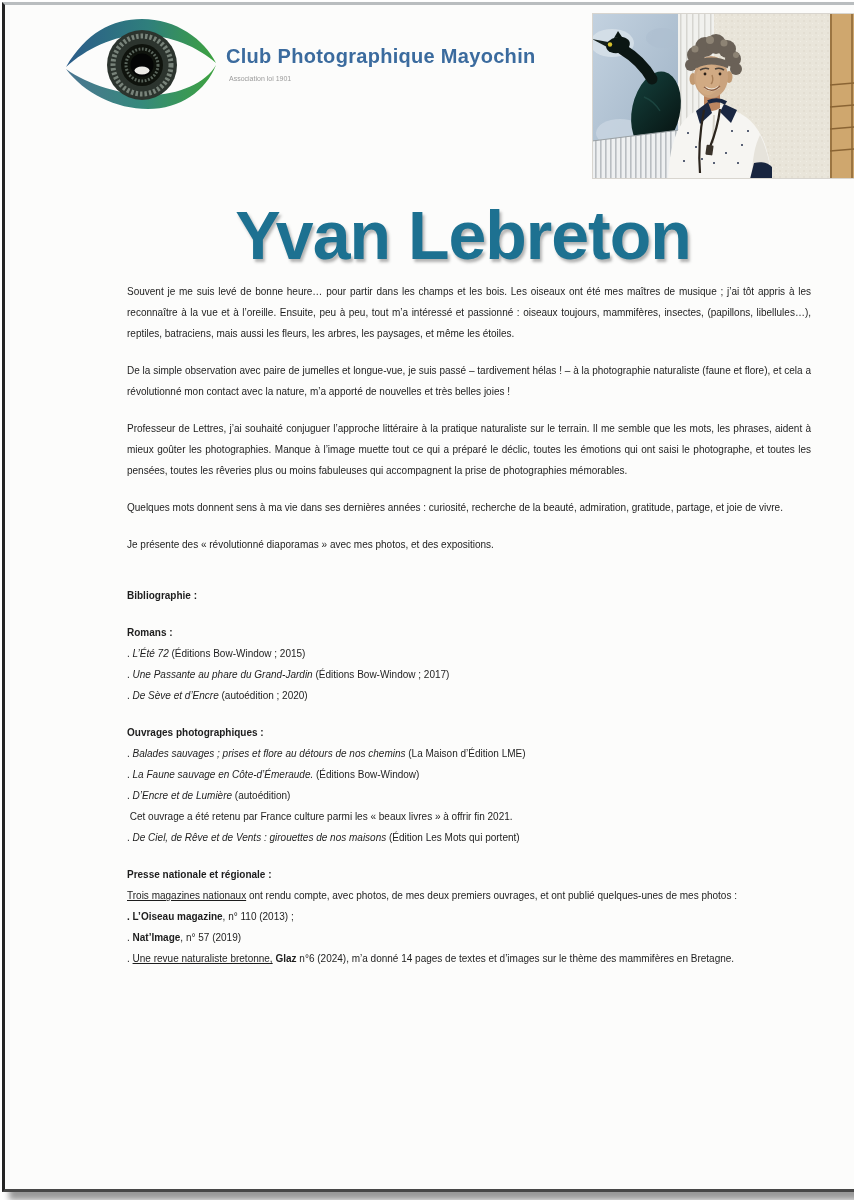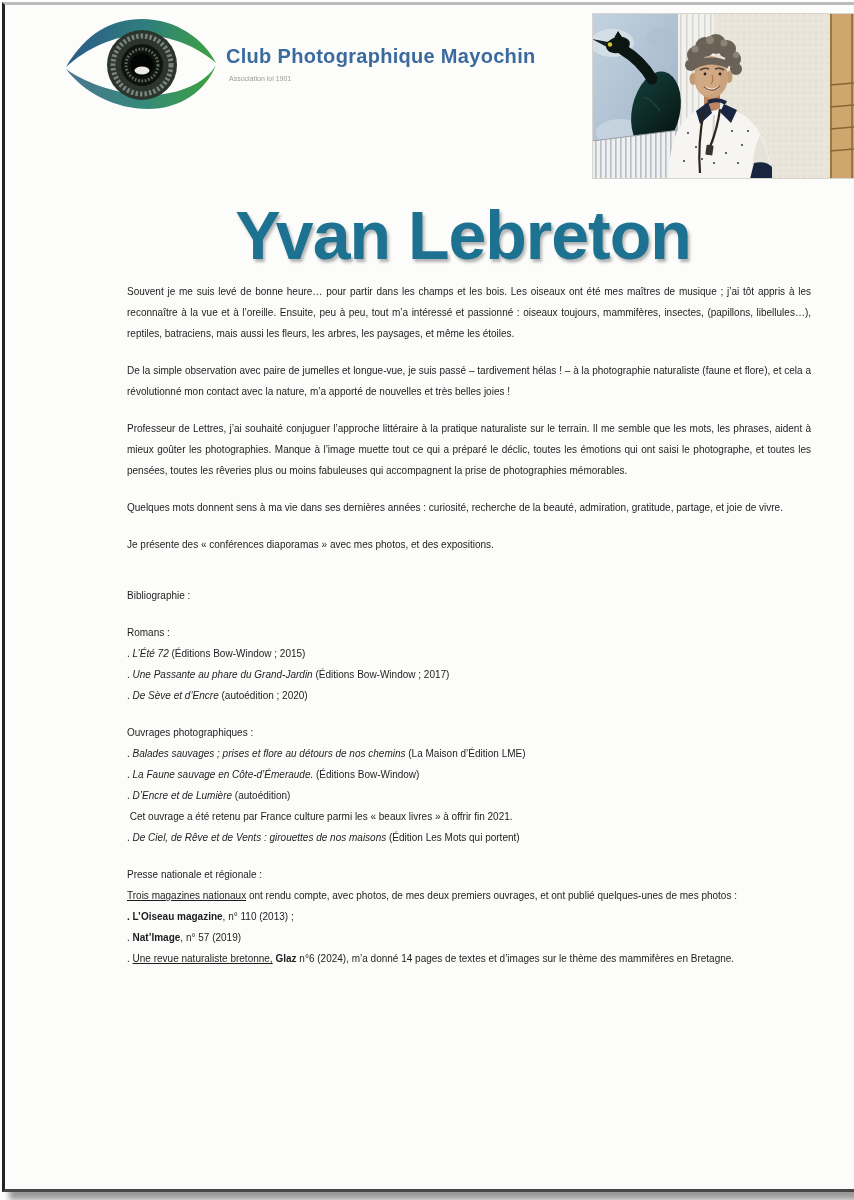--- a/index.html
+++ b/index.html
@@ -24,21 +24,21 @@
   }
   .tagline{position:absolute;left:185px;top:70px;font-size:7px;color:#9b9b9b;}
   .photo{position:absolute;left:548px;top:8px;width:278px;height:166px;}
   .title{
     margin:14px 0 0 0;text-align:center;
     font-size:68px;line-height:72px;font-weight:bold;letter-spacing:-1px;
     color:#1d7191;text-shadow:2px 3px 3px rgba(40,40,40,0.35);
   }
   .content{padding:10px 71px 0 83px;font-size:10px;line-height:21px;}
   .content p{margin:0 0 16px 0;text-align:justify;}
-  .heading{font-weight:normal;}
+  .heading{font-weight:bold;}
   .bib{margin-top:30px;}
   .subsection{margin-top:16px;}
   .press{margin-top:16px;}
   .rich-line{text-align:justify;}
   .seg-n{font-style:normal;}
   .seg-i{font-style:italic;}
   .seg-b{font-weight:bold;}
   .seg-bi{font-weight:bold;}
   .seg-u{text-decoration:underline;}
 </style>
@@ -185,21 +185,21 @@
 
   <h1 class="title">Yvan Lebreton</h1>
 
   <main class="content">
 
     <div id="paras">
         <p>Souvent je me suis levé de bonne heure… pour partir dans les champs et les bois. Les oiseaux ont été mes maîtres de musique ; j’ai tôt appris à les reconnaître à la vue et à l’oreille. Ensuite, peu à peu, tout m’a intéressé et passionné : oiseaux toujours, mammifères, insectes, (papillons, libellules…), reptiles, batraciens, mais aussi les fleurs, les arbres, les paysages, et même les étoiles.</p>
         <p>De la simple observation avec paire de jumelles et longue-vue, je suis passé – tardivement hélas ! – à la photographie naturaliste (faune et flore), et cela a révolutionné mon contact avec la nature, m’a apporté de nouvelles et très belles joies !</p>
         <p>Professeur de Lettres, j’ai souhaité conjuguer l’approche littéraire à la pratique naturaliste sur le terrain. Il me semble que les mots, les phrases, aident à mieux goûter les photographies. Manque à l’image muette tout ce qui a préparé le déclic, toutes les émotions qui ont saisi le photographe, et toutes les pensées, toutes les rêveries plus ou moins fabuleuses qui accompagnent la prise de photographies mémorables.</p>
         <p>Quelques mots donnent sens à ma vie dans ses dernières années : curiosité, recherche de la beauté, admiration, gratitude, partage, et joie de vivre.</p>
-        <p>Je présente des « conférences diaporamas » avec mes photos, et des expositions.</p>
+        <p>Je présente des « révolutionné diaporamas » avec mes photos, et des expositions.</p>
       </div>
 
     <section class="bib">
       <div class="heading">Bibliographie :</div>
 
       <div class="subsection">
         <div class="heading">Romans :</div>
         <div>
             <div class="rich-line"><span class="seg-n">. </span><span class="seg-i">L’Été 72</span><span class="seg-n"> (Éditions Bow-Window ; 2015)</span></div>
             <div class="rich-line"><span class="seg-n">. </span><span class="seg-i">Une Passante au phare du Grand-Jardin</span><span class="seg-n"> (Éditions Bow-Window ; 2017)</span></div>

